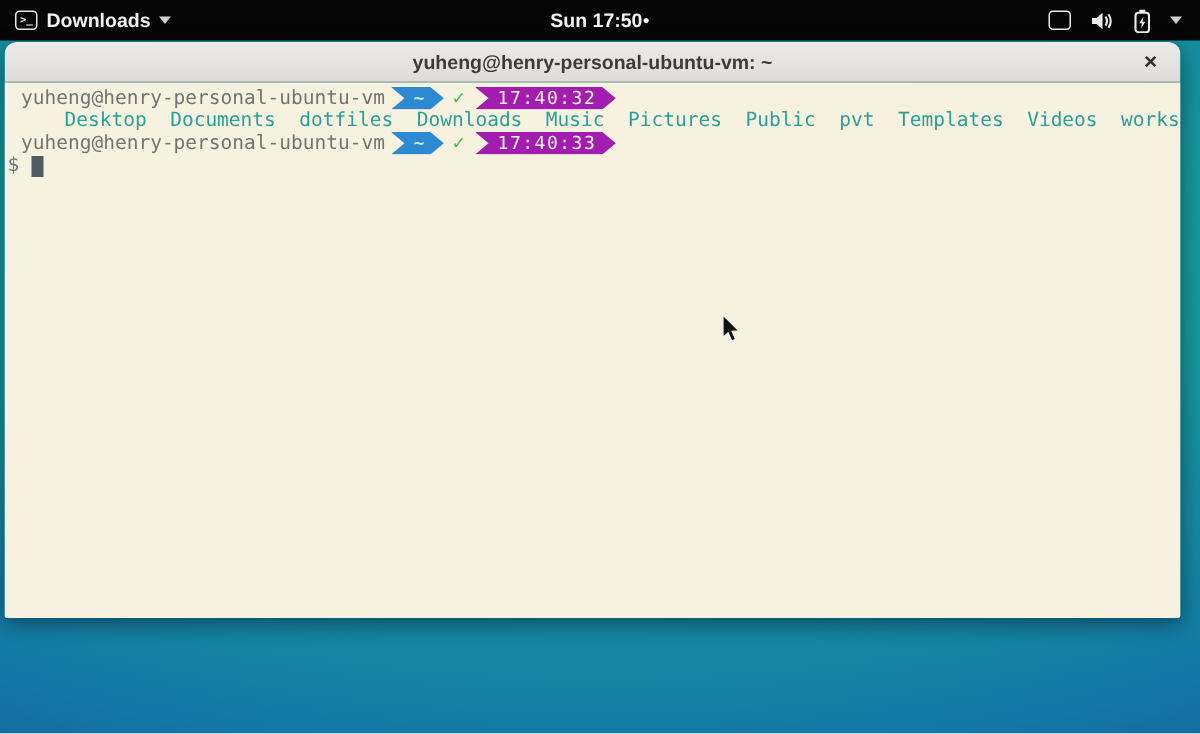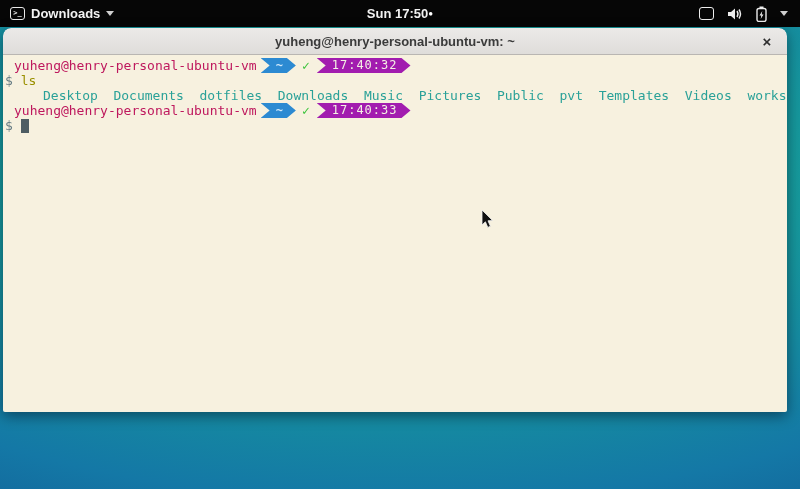--- a/index.html
+++ b/index.html
@@ -68,21 +68,21 @@
     color: #2f2f2f; font-size: 15px; font-weight: bold; cursor: default;
   }
 
   .term {
     flex: 1; background: #f7f1df; padding: 3px 2px 0 2px;
     font-family: "DejaVu Sans Mono", monospace; font-size: 13px; line-height: 15px;
     color: #4d4d4c; overflow: hidden;
   }
   .term-line { height: 15px; white-space: pre; }
   .prompt-row { display: flex; align-items: center; height: 15px; }
-  .user-host { padding-left: 9px; color: #be185d; margin-right: 4px; }
+  .user-host { padding-left: 9px; color: #737373; margin-right: 4px; }
 
   .pl-seg {
     display: inline-block; height: 15px; line-height: 15px;
     padding: 0 13px 0 15px; font-size: 12px;
     clip-path: polygon(0 0, calc(100% - 9px) 0, 100% 50%, calc(100% - 9px) 100%, 0 100%, 9px 50%);
   }
   .pl-blue { background: #2c8ad2; color: #cfe8fa; font-weight: bold; }
   .pl-dark { background: #a21caf; color: #f4f1e4; letter-spacing: 1px; }
   .check { color: #3ec43e; font-weight: bold; margin: 0 7px 0 6px; font-size: 13px; }
 
@@ -140,21 +140,20 @@
 
     <div class="term">
 
       <div class="term-line prompt-row">
         <span class="user-host">yuheng@henry-personal-ubuntu-vm</span>
         <span class="pl-seg pl-blue">~</span>
         <span class="check">✓</span>
         <span class="pl-seg pl-dark">17:40:32</span>
       </div>
 
-      <div class="term-line"><span class="dollar">$</span> <span class="cmd">ls</span></div>
 
       <div class="term-line dirs"><span class="ls-item">Desktop</span><span class="ls-item">Documents</span><span class="ls-item">dotfiles</span><span class="ls-item">Downloads</span><span class="ls-item">Music</span><span class="ls-item">Pictures</span><span class="ls-item">Public</span><span class="ls-item">pvt</span><span class="ls-item">Templates</span><span class="ls-item">Videos</span><span class="ls-item">workspace</span></div>
 
       <div class="term-line prompt-row">
         <span class="user-host">yuheng@henry-personal-ubuntu-vm</span>
         <span class="pl-seg pl-blue">~</span>
         <span class="check">✓</span>
         <span class="pl-seg pl-dark">17:40:33</span>
       </div>
 

